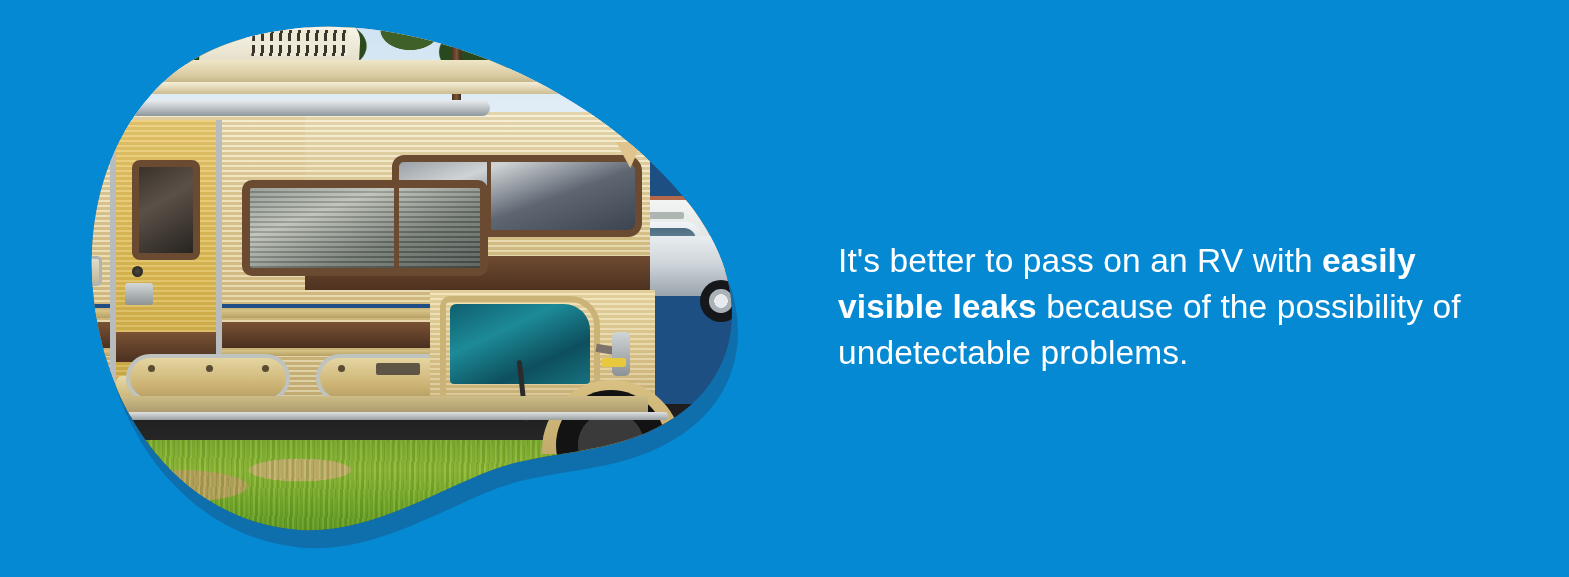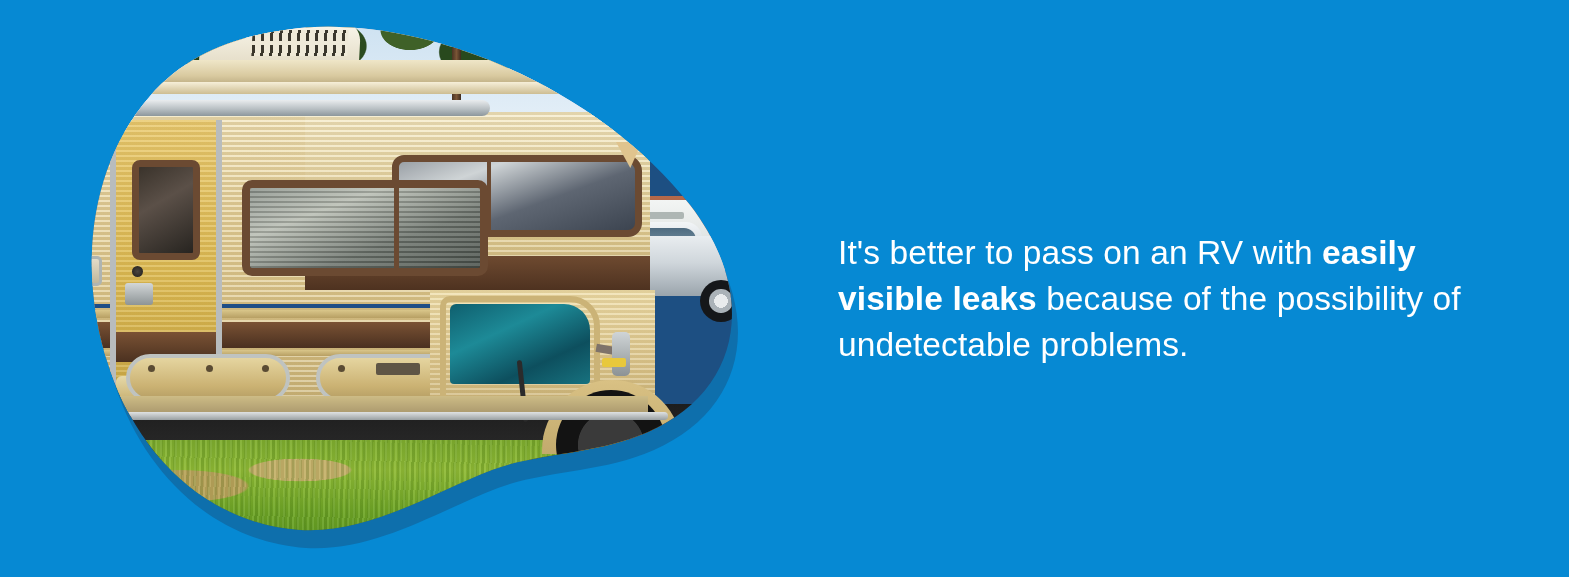--- a/index.html
+++ b/index.html
@@ -436,21 +436,21 @@
     position: absolute;
     left: 96px; top: 350px; width: 56px; height: 12px;
     background: linear-gradient(#d6d9da,#8f9597);
     border-radius: 3px;
   }
 
   
   .copy {
     position: absolute;
     left: 838px;
-    top: 196px;
+    top: 204px;
     width: 640px;
     color: #ffffff;
     font-size: 33.5px;
     line-height: 46px;
     letter-spacing: .1px;
     font-weight: 400;
   }
   .copy b { font-weight: 700; }
 </style>
 </head>

